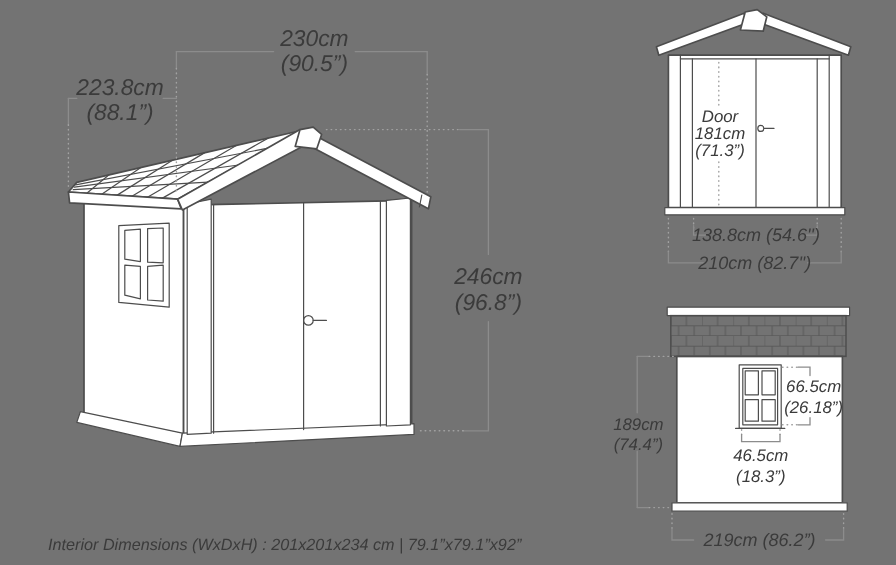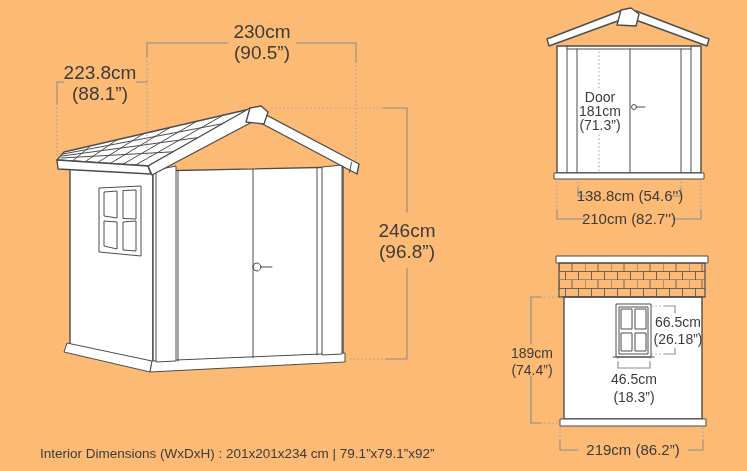--- a/index.html
+++ b/index.html
@@ -1,17 +1,17 @@
 <!DOCTYPE html>
 <html><head>
 <meta charset="utf-8">
 <style>
   html,body{margin:0;padding:0;background:#fff;}
-  .canvas{position:relative;width:747px;height:471px;background:#fdba74;overflow:hidden;
-          font-family:"Liberation Sans","DejaVu Sans",sans-serif;}
+  .canvas{position:relative;width:747px;height:471px;background:#737373;overflow:hidden;
+          font-family:"Liberation Sans","DejaVu Sans",sans-serif;font-style:italic;}
   svg{display:block;}
   .ln2 {fill:none;stroke:#4d4d4d;stroke-width:1;stroke-linejoin:round;stroke-linecap:round;}
   .fw  {fill:#ffffff;stroke:#4d4d4d;stroke-width:1.4;stroke-linejoin:round;}
   .fw2 {fill:#ffffff;stroke:#4d4d4d;stroke-width:1;stroke-linejoin:round;}
   
   .dim {fill:none;stroke:#8c8c8c;stroke-width:1.1;stroke-linecap:round;}
   .dot {fill:none;stroke:#a2a2a2;stroke-width:1.2;stroke-linecap:round;stroke-dasharray:0.5 3.4;}
   
   .t-lg{font-size:19px;fill:#3b3b3b;text-anchor:middle;}
   .t-md{font-size:14px;fill:#3b3b3b;text-anchor:middle;}

